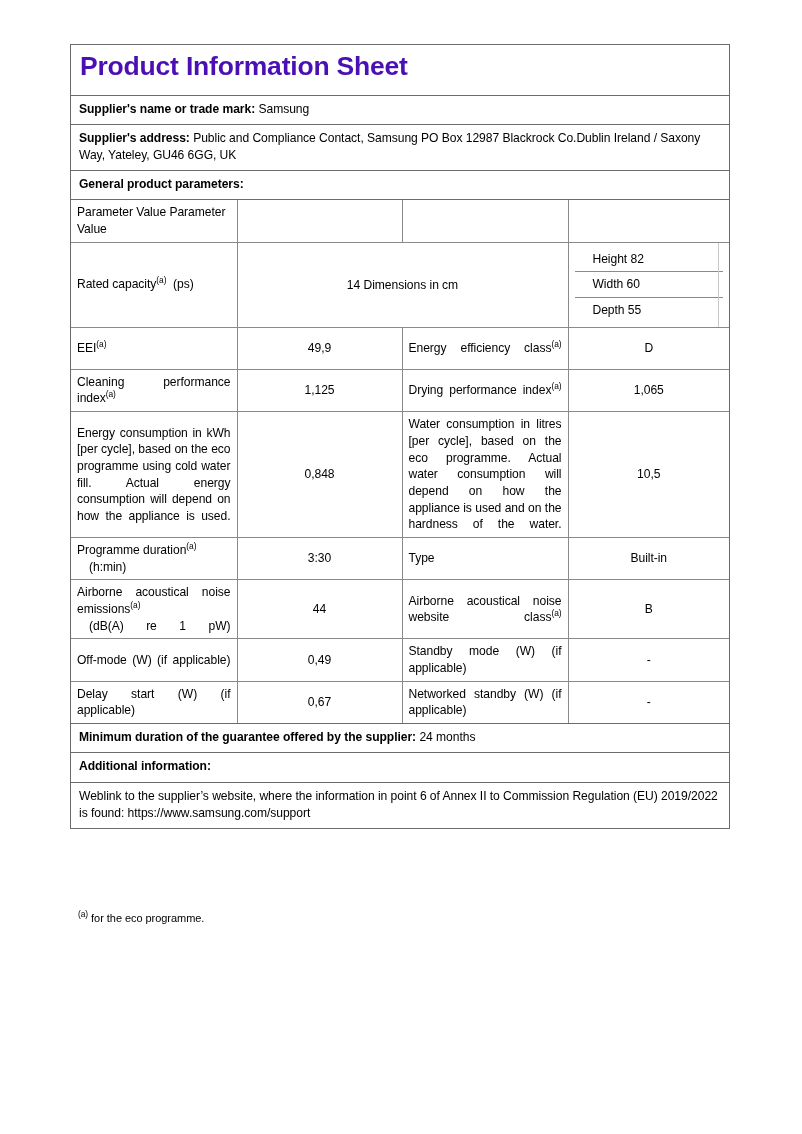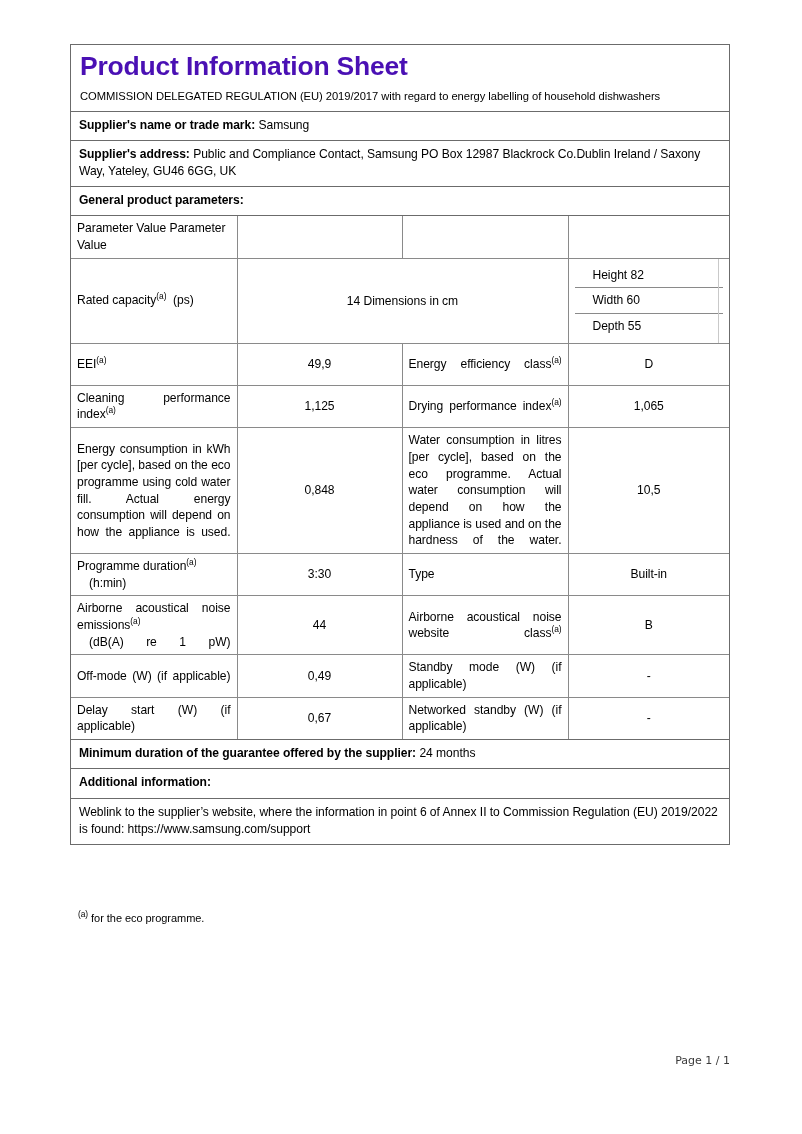--- a/index.html
+++ b/index.html
@@ -172,21 +172,20 @@
 </style>
 </head>
 <body>
 
 <div id="page">
 
   <div id="doc">
 
     <div class="band">
       <div class="title">Product Information Sheet</div>
-      <div class="subtitle">COMMISSION DELEGATED REGULATION (EU) 2019/2017 with regard to energy labelling of household dishwashers</div>
     </div>
 
     <div class="band kv">
       <b>Supplier's name or trade mark:</b>
       <span>Samsung</span>
     </div>
 
     <div class="band kv">
       <b>Supplier's address:</b>
       <span>Public and Compliance Contact, Samsung PO Box 12987 Blackrock Co.Dublin Ireland  / Saxony Way, Yateley, GU46 6GG, UK</span>
@@ -322,15 +321,14 @@
       <span>https://www.samsung.com/support</span>
     </div>
 
   </div>
 
   <div class="footnote">
     <sup>(a)</sup>
     <span>for the eco programme.</span>
   </div>
 
-  <div class="pagefoot">Page 1 / 1</div>
 
 </div>
 
 </body></html>

